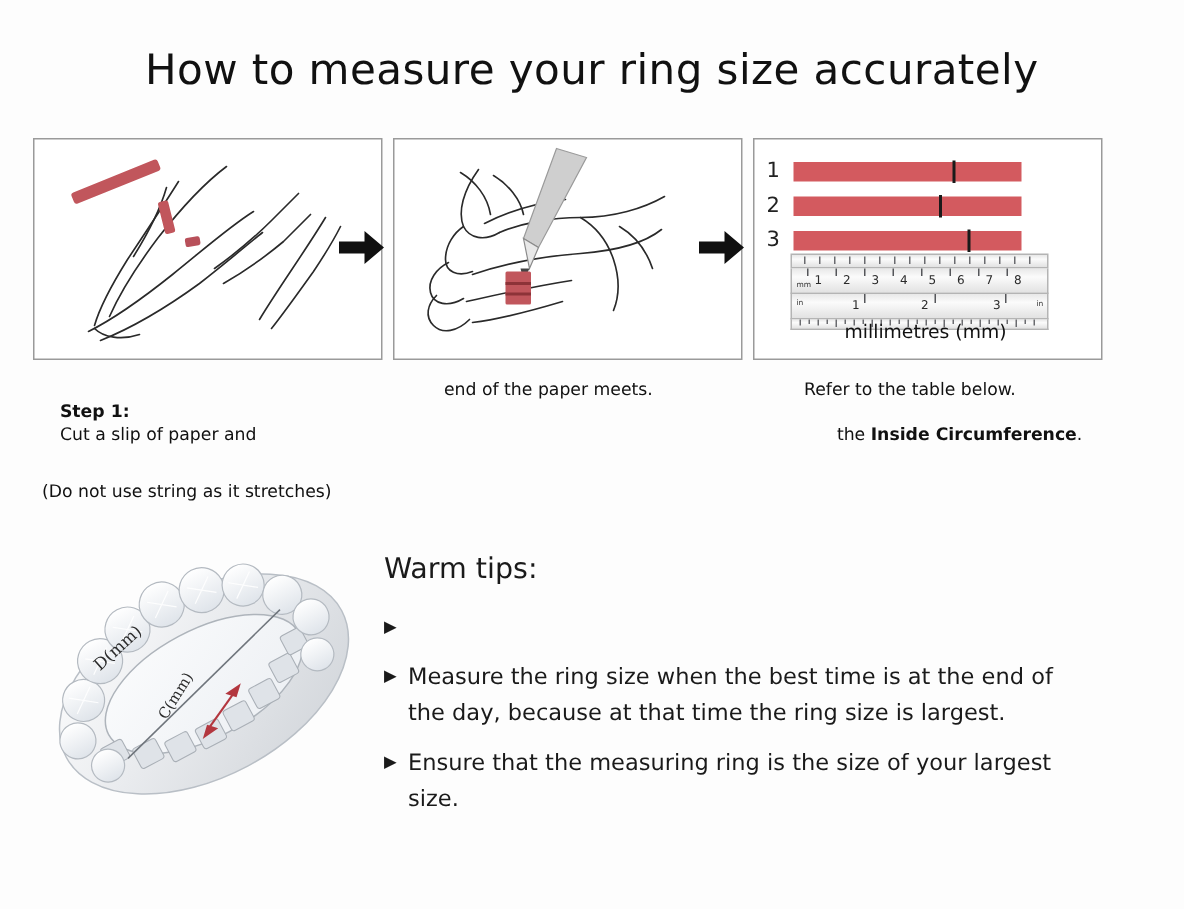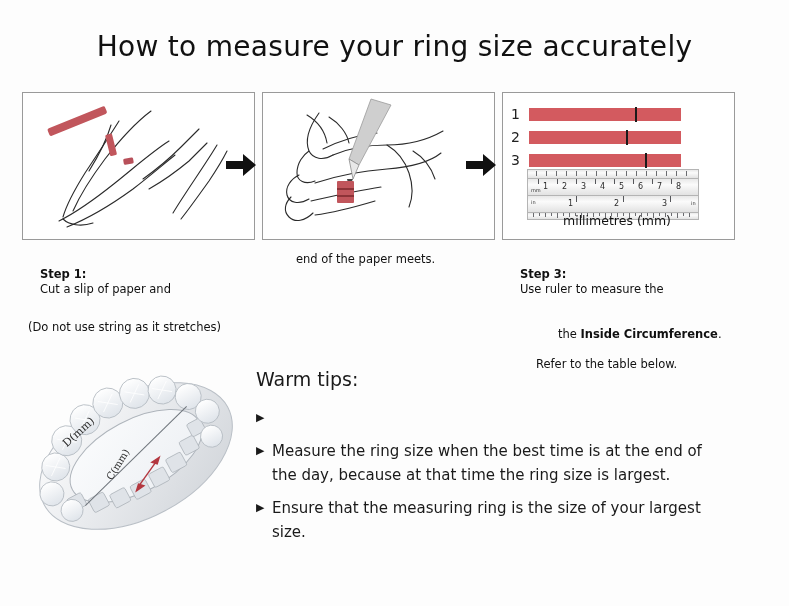--- a/index.html
+++ b/index.html
@@ -349,28 +349,24 @@
       <span class="step-lbl">Step 1:</span>
       <span>Cut a slip of paper and</span>
     </div>
   </div>
 
   <div class="caption cap2">
     <div class="cap-line indent">end of the paper meets.</div>
   </div>
 
   <div class="caption cap3">
-    <div class="cap-line">
-      <span class="step-lbl">Step 3:</span>
-      <span>Use ruler to measure the</span>
-    </div>
+    <div class="cap-line indent">Refer to the table below.</div>
     <div class="cap-line indent">
       <span>the </span><span class="bold">Inside Circumference</span><span>.</span>
     </div>
-    <div class="cap-line indent">Refer to the table below.</div>
   </div>
 
   <div class="note note1">(Do not use string as it stretches)</div>
 </div>
 
 <div class="ring-wrap">
   <svg width="232" height="195" viewBox="0 0 232 195">
     <defs>
       <linearGradient id="metal" x1="0" y1="0" x2="1" y2="1">
         <stop offset="0%" stop-color="#ffffff"></stop>

